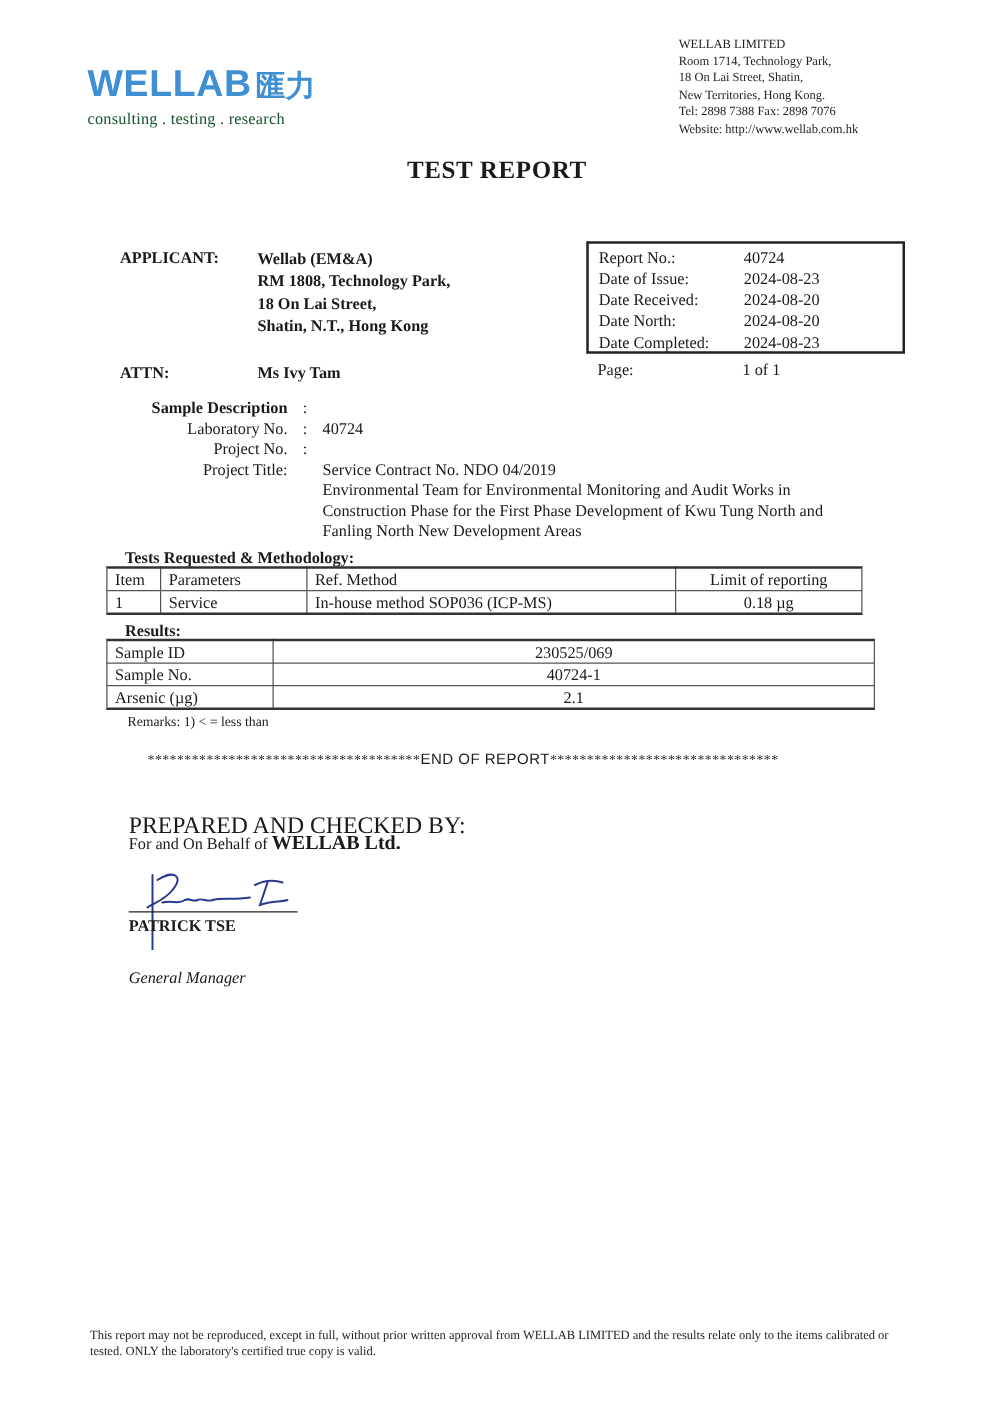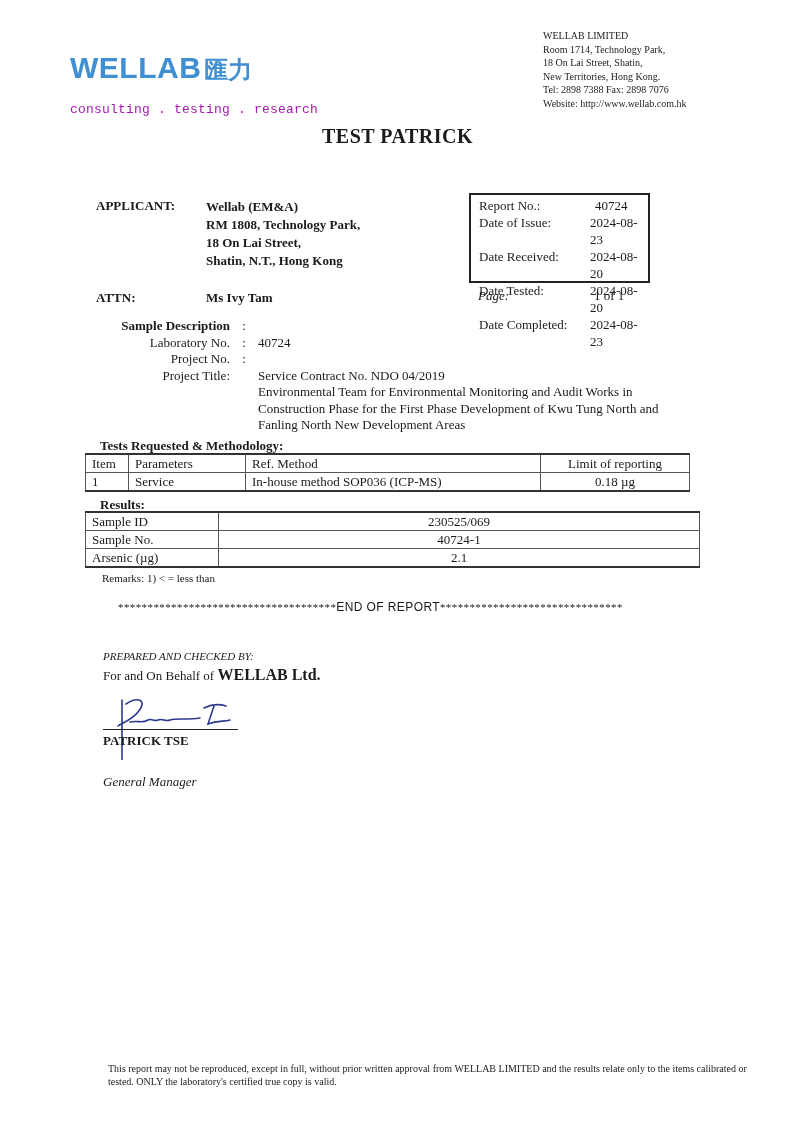--- a/index.html
+++ b/index.html
@@ -6,42 +6,42 @@
   body { width: 795px; height: 1123px; position: relative; overflow: hidden;
          font-family: "Liberation Serif", "DejaVu Serif", serif; color: #1a1a1a; }
   .abs { position: absolute; }
 
   
   .logo { left: 70px; top: 52px; }
   .logo-word { font-family: "Liberation Sans", "DejaVu Sans", sans-serif; font-weight: bold;
                font-size: 30px; color: #3f8fd2; letter-spacing: 0.5px; line-height: 32px; }
   .logo-cn { font-family: "DejaVu Sans", sans-serif; font-weight: bold; font-size: 24px;
              color: #3f8fd2; margin-left: 3px; }
-  .logo-tag { font-family: Liberation Mono, monospace; font-size: 13px;
-              color: #a21caf; margin-top: 16px; letter-spacing: 0.2px; }
+  .logo-tag { font-family: Liberation Serif, serif; font-size: 13px;
+              color: #14532d; margin-top: 2px; letter-spacing: 0.2px; }
 
   
   .company { left: 543px; top: 29px; font-size: 10px; line-height: 13.5px; color: #222; }
 
   .title { left: 0; width: 795px; top: 125px; text-align: center; font-size: 20px;
            font-weight: bold; letter-spacing: 0.5px; }
 
   
   .applicant-label { left: 96px; top: 198px; font-size: 13px; font-weight: bold; }
   .applicant-lines { left: 206px; top: 198px; font-size: 13px; font-weight: bold; line-height: 18px; }
   .attn-label { left: 96px; top: 290px; font-size: 13px; font-weight: bold; }
   .attn-value { left: 206px; top: 290px; font-size: 13px; font-weight: bold; }
 
   
-  .info-box { left: 469px; top: 193px; width: 181px; height: 90px; border: 2px solid #222;
+  .info-box { left: 469px; top: 193px; width: 255px; height: 90px; border: 2px solid #222;
               box-sizing: border-box; padding: 2px 0 0 8px; }
   .info-row { display: flex; font-size: 13px; line-height: 17px; }
   .info-row .k { width: 116px; }
   .page-row { left: 478px; top: 288px; display: flex; font-size: 13px; }
-  .page-row .k { width: 116px; font-style: italic; }
+  .page-row .k { width: 116px; }
 
   
   .desc { left: 100px; top: 318px; font-size: 13px; line-height: 16.5px; }
   .desc-row { display: flex; }
   .desc-row .k { width: 130px; text-align: right; }
   .desc-row .k.bold { font-weight: bold; }
   .desc-row .sep { width: 28px; text-align: center; }
   .desc-row .v { width: 420px; }
 
   
@@ -53,50 +53,50 @@
   .results-head { left: 100px; top: 497px; }
   .results-table { left: 85px; top: 511px; width: 615px; border-top: 2px solid #333; border-bottom: 2px solid #333; }
   .center { text-align: center; }
 
   .remarks { left: 102px; top: 571px; font-size: 11px; line-height: 15px; }
   .remarks .indent { padding-left: 33px; }
   .end { left: 118px; top: 600px; font-size: 11px; letter-spacing: 0.4px; white-space: nowrap; }
   .end .mid { font-family: "Liberation Sans", "DejaVu Sans", sans-serif; font-size: 12px; }
 
   
-  .prepared { left: 103px; top: 650px; font-size: 11px; font-style: italic; }
+  .prepared { left: 103px; top: 650px; font-size: 19px; }
   .behalf { left: 103px; top: 666px; font-size: 13px; }
   .behalf b { font-size: 16px; }
   .sig { left: 108px; top: 690px; width: 140px; height: 70px; }
   .sig-line { left: 103px; top: 729px; width: 135px; height: 1px; background: #222; }
   .signer { left: 103px; top: 733px; font-size: 13px; font-weight: bold; }
   .signer-title { left: 103px; top: 774px; font-size: 13px; font-style: italic; }
 
-  .footer { left: 72px; top: 1062px; width: 660px; font-size: 10px; line-height: 13px; color: #222; margin-left: 36px; }
+  .footer { left: 72px; top: 1062px; width: 660px; font-size: 10px; line-height: 13px; color: #222; }
 </style>
 </head>
 <body>
 
 <div class="abs logo">
   <div>
     <span class="logo-word">WELLAB</span><span class="logo-cn">匯力</span>
   </div>
   <div class="logo-tag">consulting . testing . research</div>
 </div>
 
 <div class="abs company">
   <div>WELLAB LIMITED</div>
   <div>Room 1714, Technology Park,</div>
   <div>18 On Lai Street, Shatin,</div>
   <div>New Territories, Hong Kong.</div>
   <div>Tel: 2898 7388 Fax: 2898 7076</div>
   <div>Website: http://www.wellab.com.hk</div>
 </div>
 
-<div class="abs title">TEST PATRICK</div>
+<div class="abs title">TEST REPORT</div>
 
 <div class="abs applicant-label">APPLICANT:</div>
 <div class="abs applicant-lines">
   <div>Wellab (EM&amp;A)</div>
   <div>RM 1808, Technology Park,</div>
   <div>18 On Lai Street,</div>
   <div>Shatin, N.T., Hong Kong</div>
 </div>
 <div class="abs attn-label">ATTN:</div>
 <div class="abs attn-value">Ms Ivy Tam</div>
@@ -108,21 +108,21 @@
   </div>
   <div class="info-row">
     <span class="k">Date of Issue:</span>
     <span>2024-08-23</span>
   </div>
   <div class="info-row">
     <span class="k">Date Received:</span>
     <span>2024-08-20</span>
   </div>
   <div class="info-row">
-    <span class="k">Date Tested:</span>
+    <span class="k">Date North:</span>
     <span>2024-08-20</span>
   </div>
   <div class="info-row">
     <span class="k">Date Completed:</span>
     <span>2024-08-23</span>
   </div>
 </div>
 <div class="abs page-row">
   <span class="k">Page:</span>
   <span>1 of 1</span>

